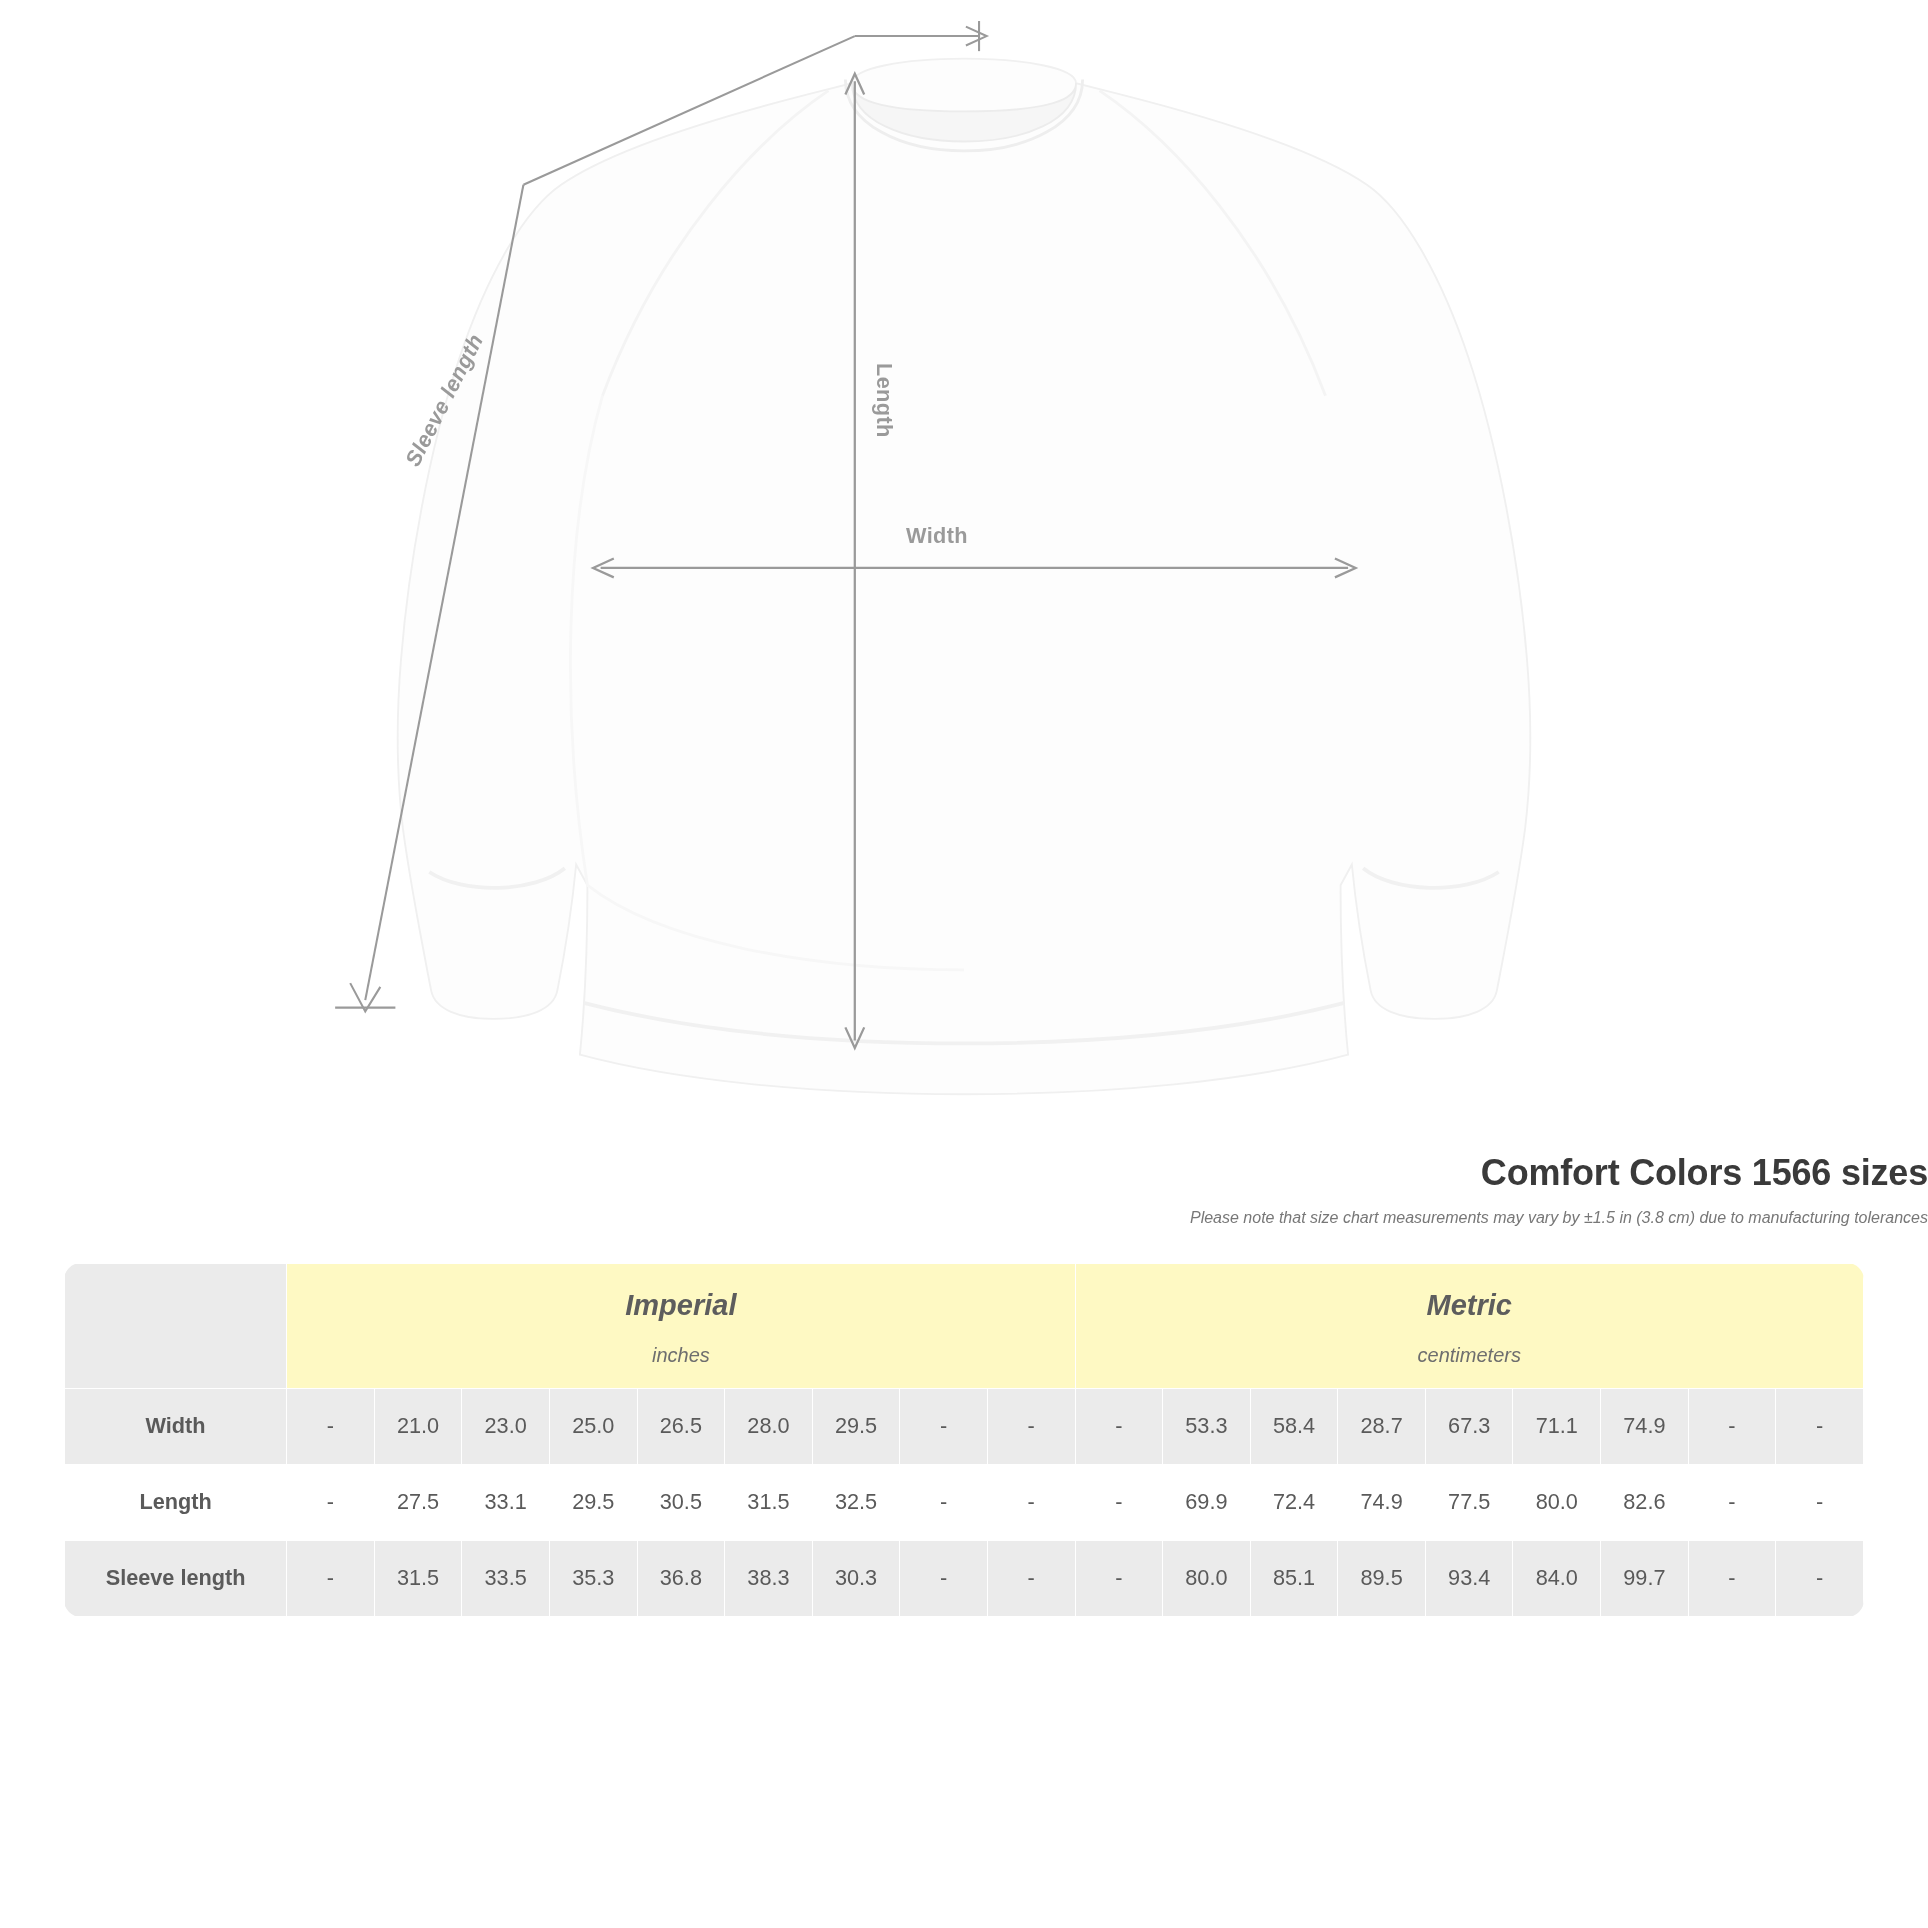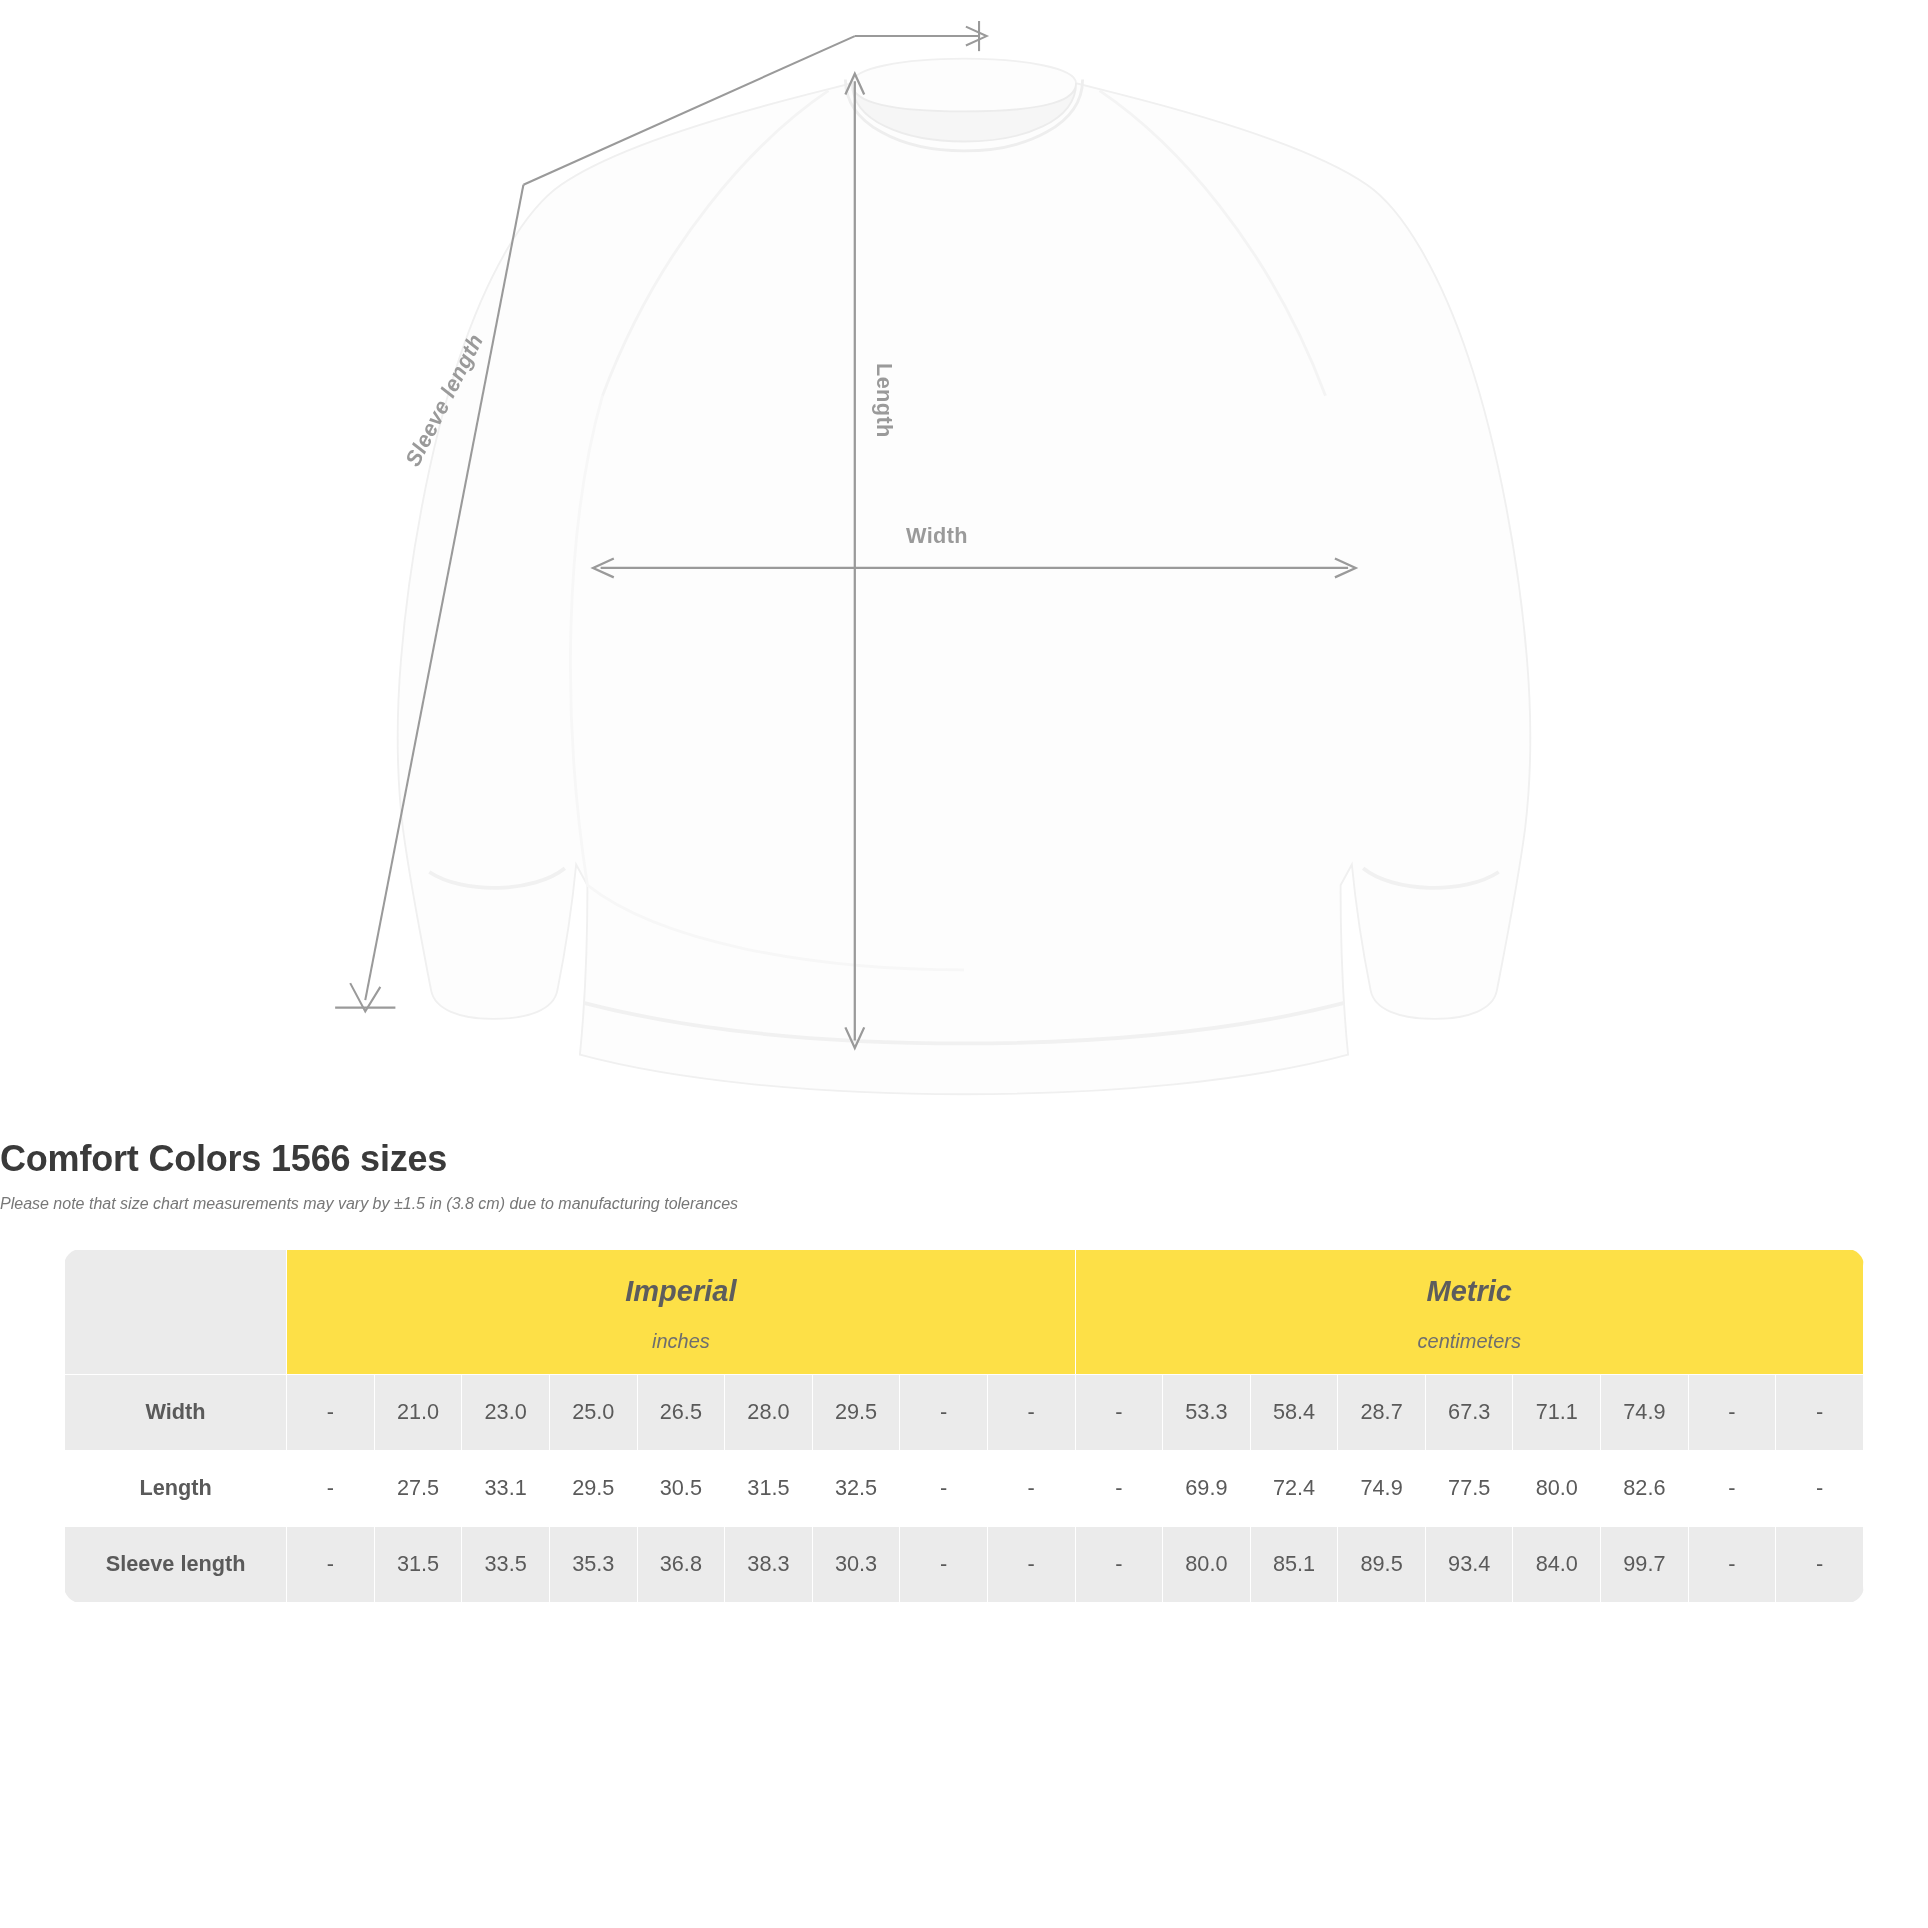--- a/index.html
+++ b/index.html
@@ -54,22 +54,22 @@
   #label-sleeve {
     left: 400px;
     top: 459px;
     transform: rotate(-63deg);
     transform-origin: left top;
     font-style: italic;
   }
 
   
   .title-block {
-    text-align: left;
-    margin-top: 3px;
+    text-align: right;
+    margin-top: 17px;
   }
   .chart-title {
     font-size: 36px;
     font-weight: bold;
     color: #3a3a3a;
     letter-spacing: -0.2px;
   }
   .chart-note {
     font-size: 16px;
     font-style: italic;
@@ -89,21 +89,21 @@
     table-layout: fixed;
   }
   table.size-table th,
   table.size-table td {
     text-align: center;
     font-size: 21.7px;
     color: #5a5a5a;
     border: 0.9px solid #ffffff;
   }
   .unit-head {
-    background: #fde047;
+    background: #fef9c3;
     padding: 24.5px 0 21px 0;
   }
   .unit-head .unit-name {
     font-size: 29px;
     font-weight: bold;
     font-style: italic;
     color: #5d5d5d;
   }
   .unit-head .unit-sub {
     font-size: 20px;

